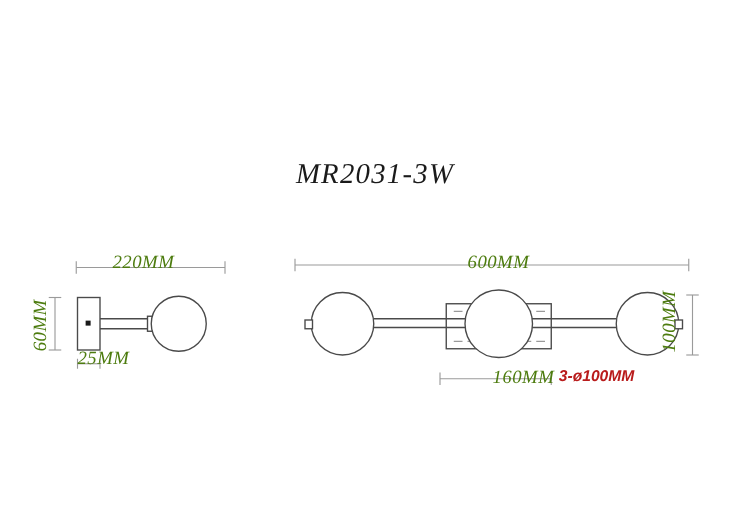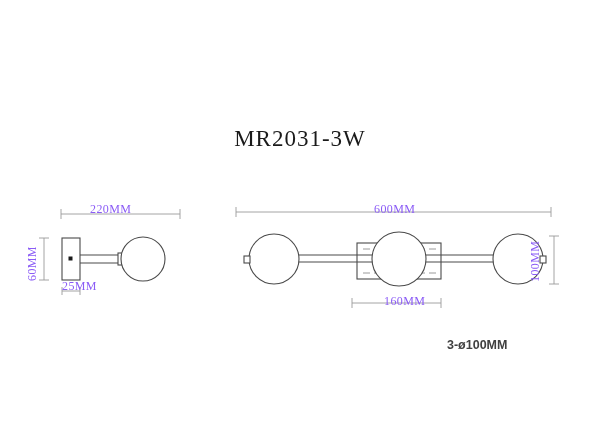--- a/index.html
+++ b/index.html
@@ -9,20 +9,21 @@
   }
   body {
     font-family: "Liberation Serif", serif;
   }
   #sheet {
     position: relative;
     width: 580px;
     height: 424px;
     background: #ffffff;
     overflow: hidden;
+    font-style: italic;
   }
   #drawing-svg {
     position: absolute;
     left: 0;
     top: 0;
     width: 600px;
     height: 424px;
     display: block;
   }
   .title-text {
@@ -33,44 +34,43 @@
     text-align: center;
     font-family: "Liberation Serif", serif;
     font-size: 23px;
     letter-spacing: 1px;
     color: #1a1a1a;
     white-space: nowrap;
   }
   .dim-label {
     position: absolute;
     font-family: "Liberation Serif", serif;
-    font-size: 12px;
-    color: #8b5cf6;
+    font-size: 15px;
+    color: #4d7c0f;
     white-space: nowrap;
     letter-spacing: 0.4px;
   }
   .dim-label.vertical {
     writing-mode: vertical-rl;
     transform: rotate(180deg);
     transform-origin: center;
   }
   .dim-label.sans {
     font-family: "Liberation Sans", sans-serif;
     font-size: 12.5px;
     font-weight: bold;
-    color: #404040;
+    color: #b91c1c;
     letter-spacing: 0;
-    margin-top: 44px;
   }
   
   #label-220 { left: 90px;  top: 202px; }
   #label-60  { left: 25px;  top: 237px; height: 44px; }
   #label-25  { left: 62px;  top: 279px; }
   #label-600 { left: 374px; top: 202px; }
-  #label-160 { left: 384px; top: 294px; }
+  #label-160 { left: 394px; top: 294px; }
   #label-100 { left: 528px; top: 238px; height: 44px; }
   #label-3d100 { left: 447px; top: 294px; }
 </style>
 </head>
 <body>
 
 <div id="sheet">
 
   <svg id="drawing-svg" viewBox="0 0 600 424">
     <defs>

